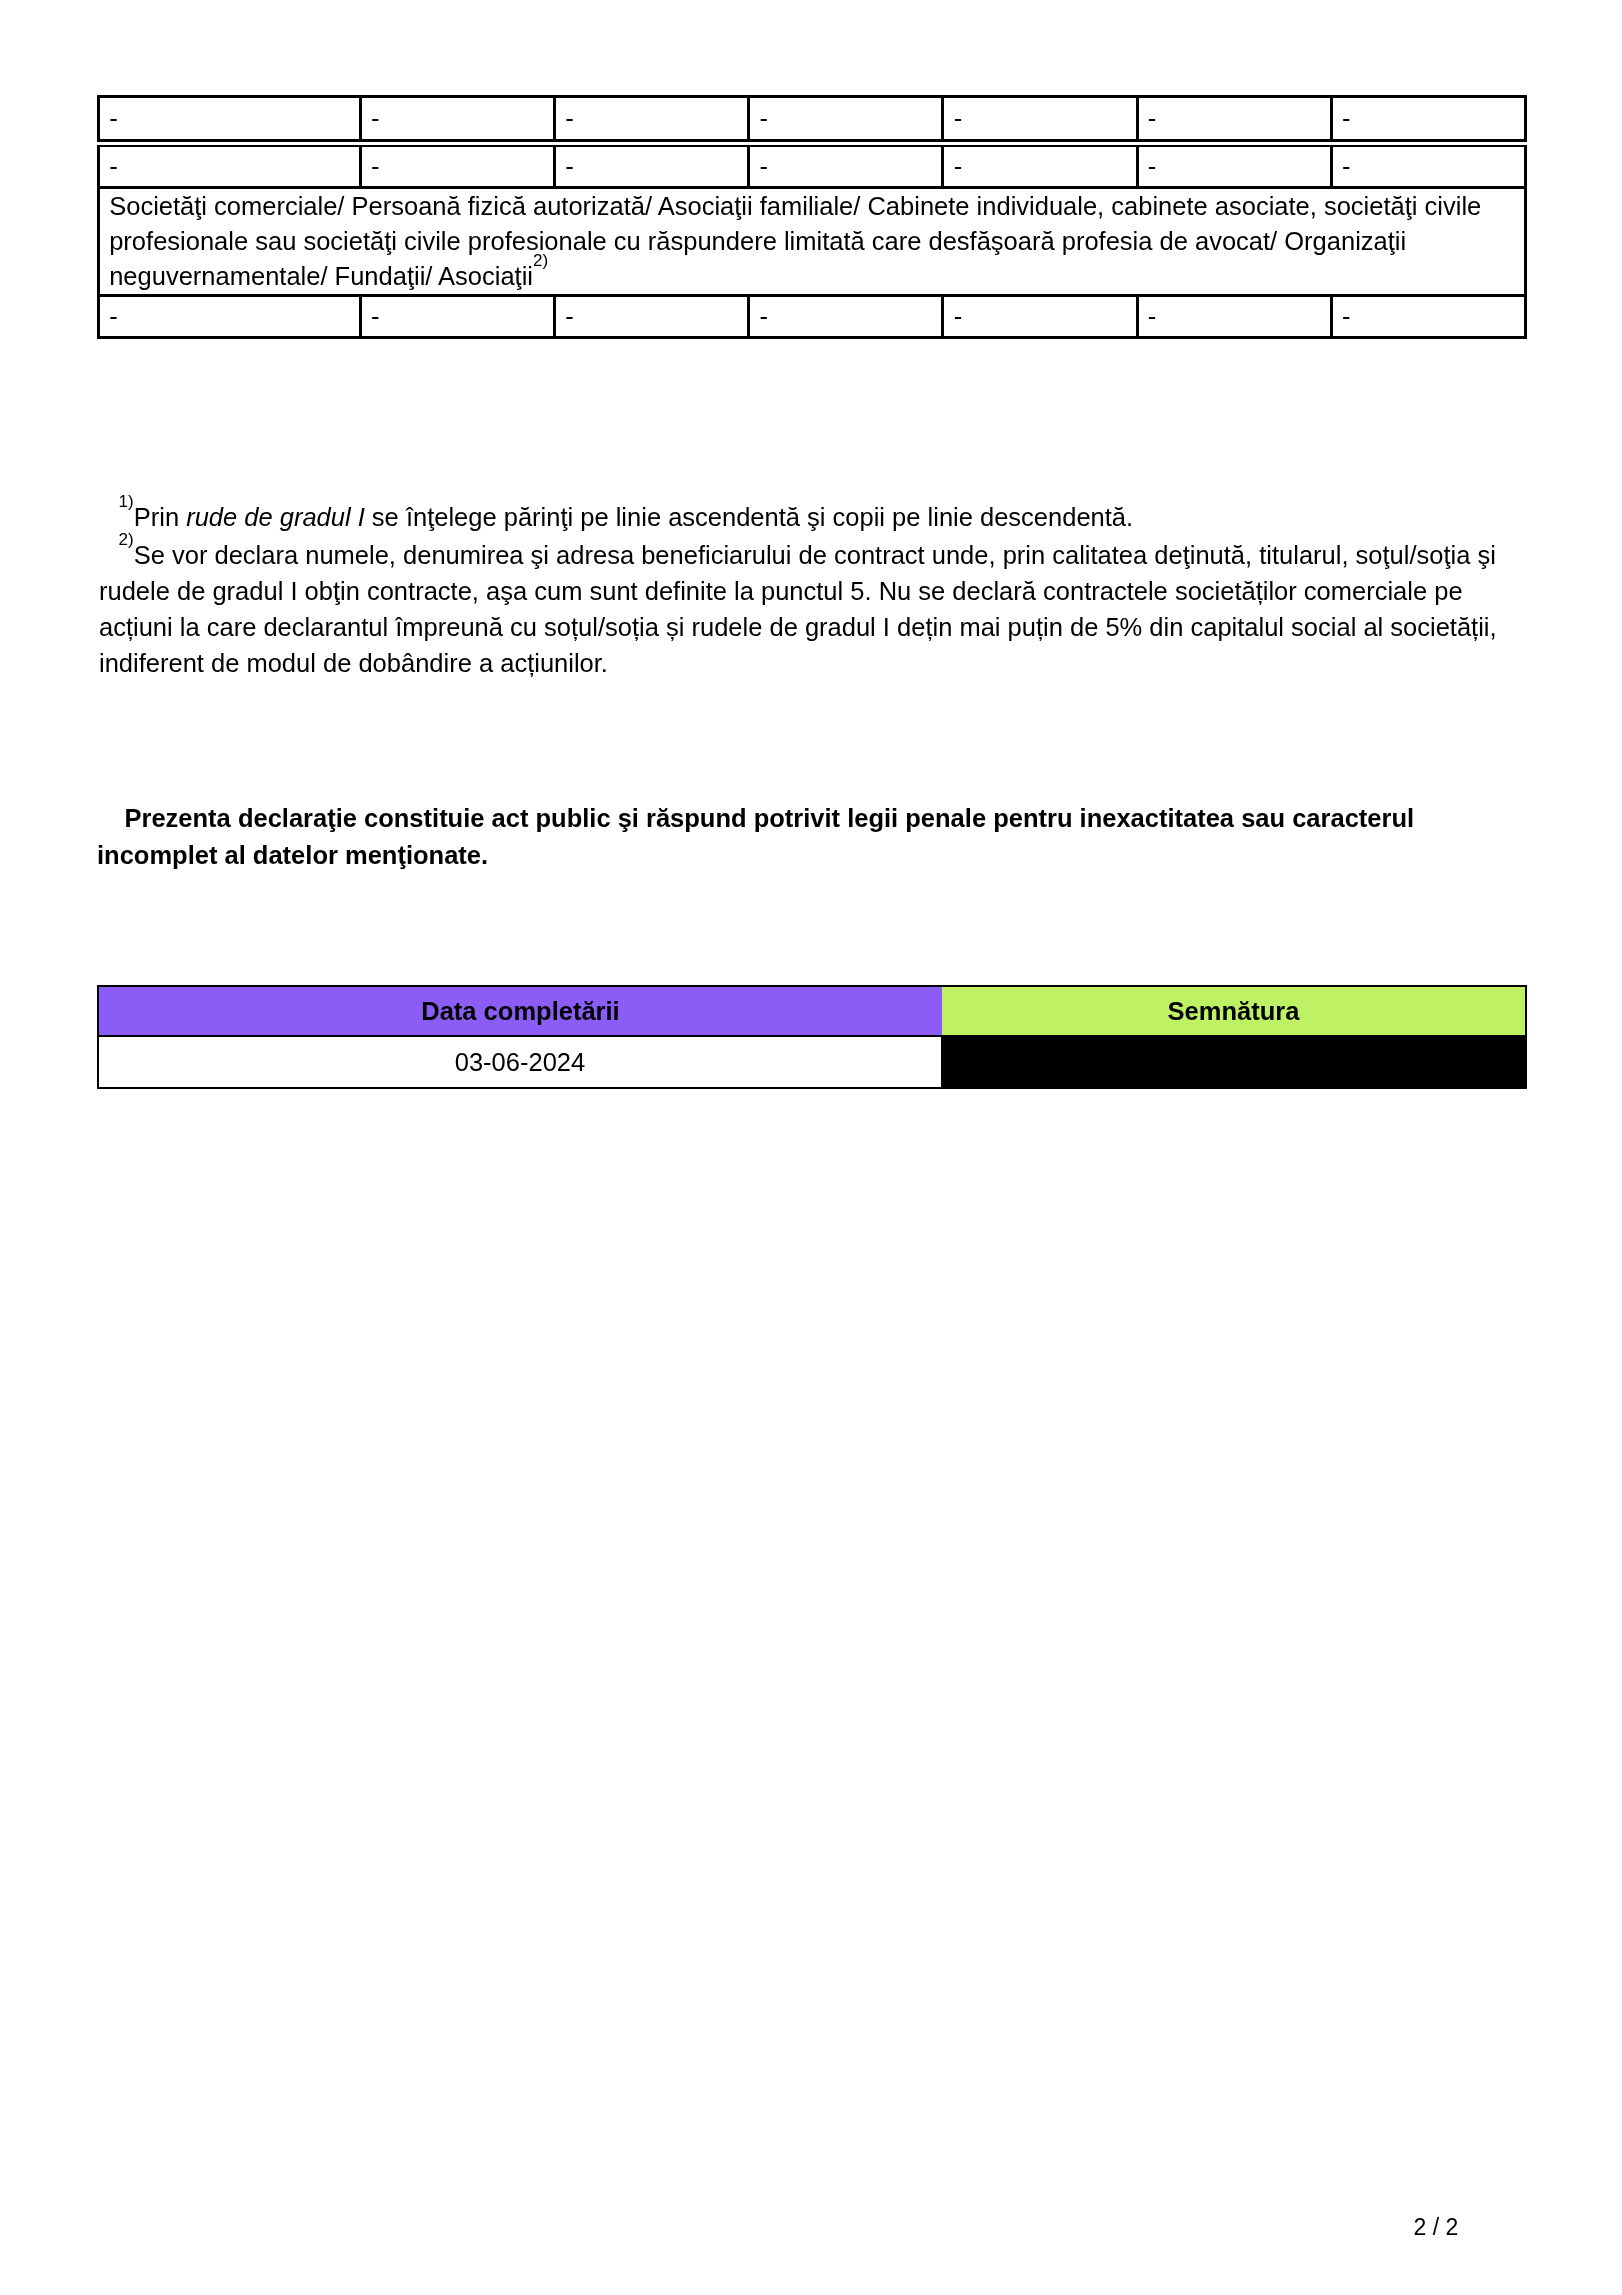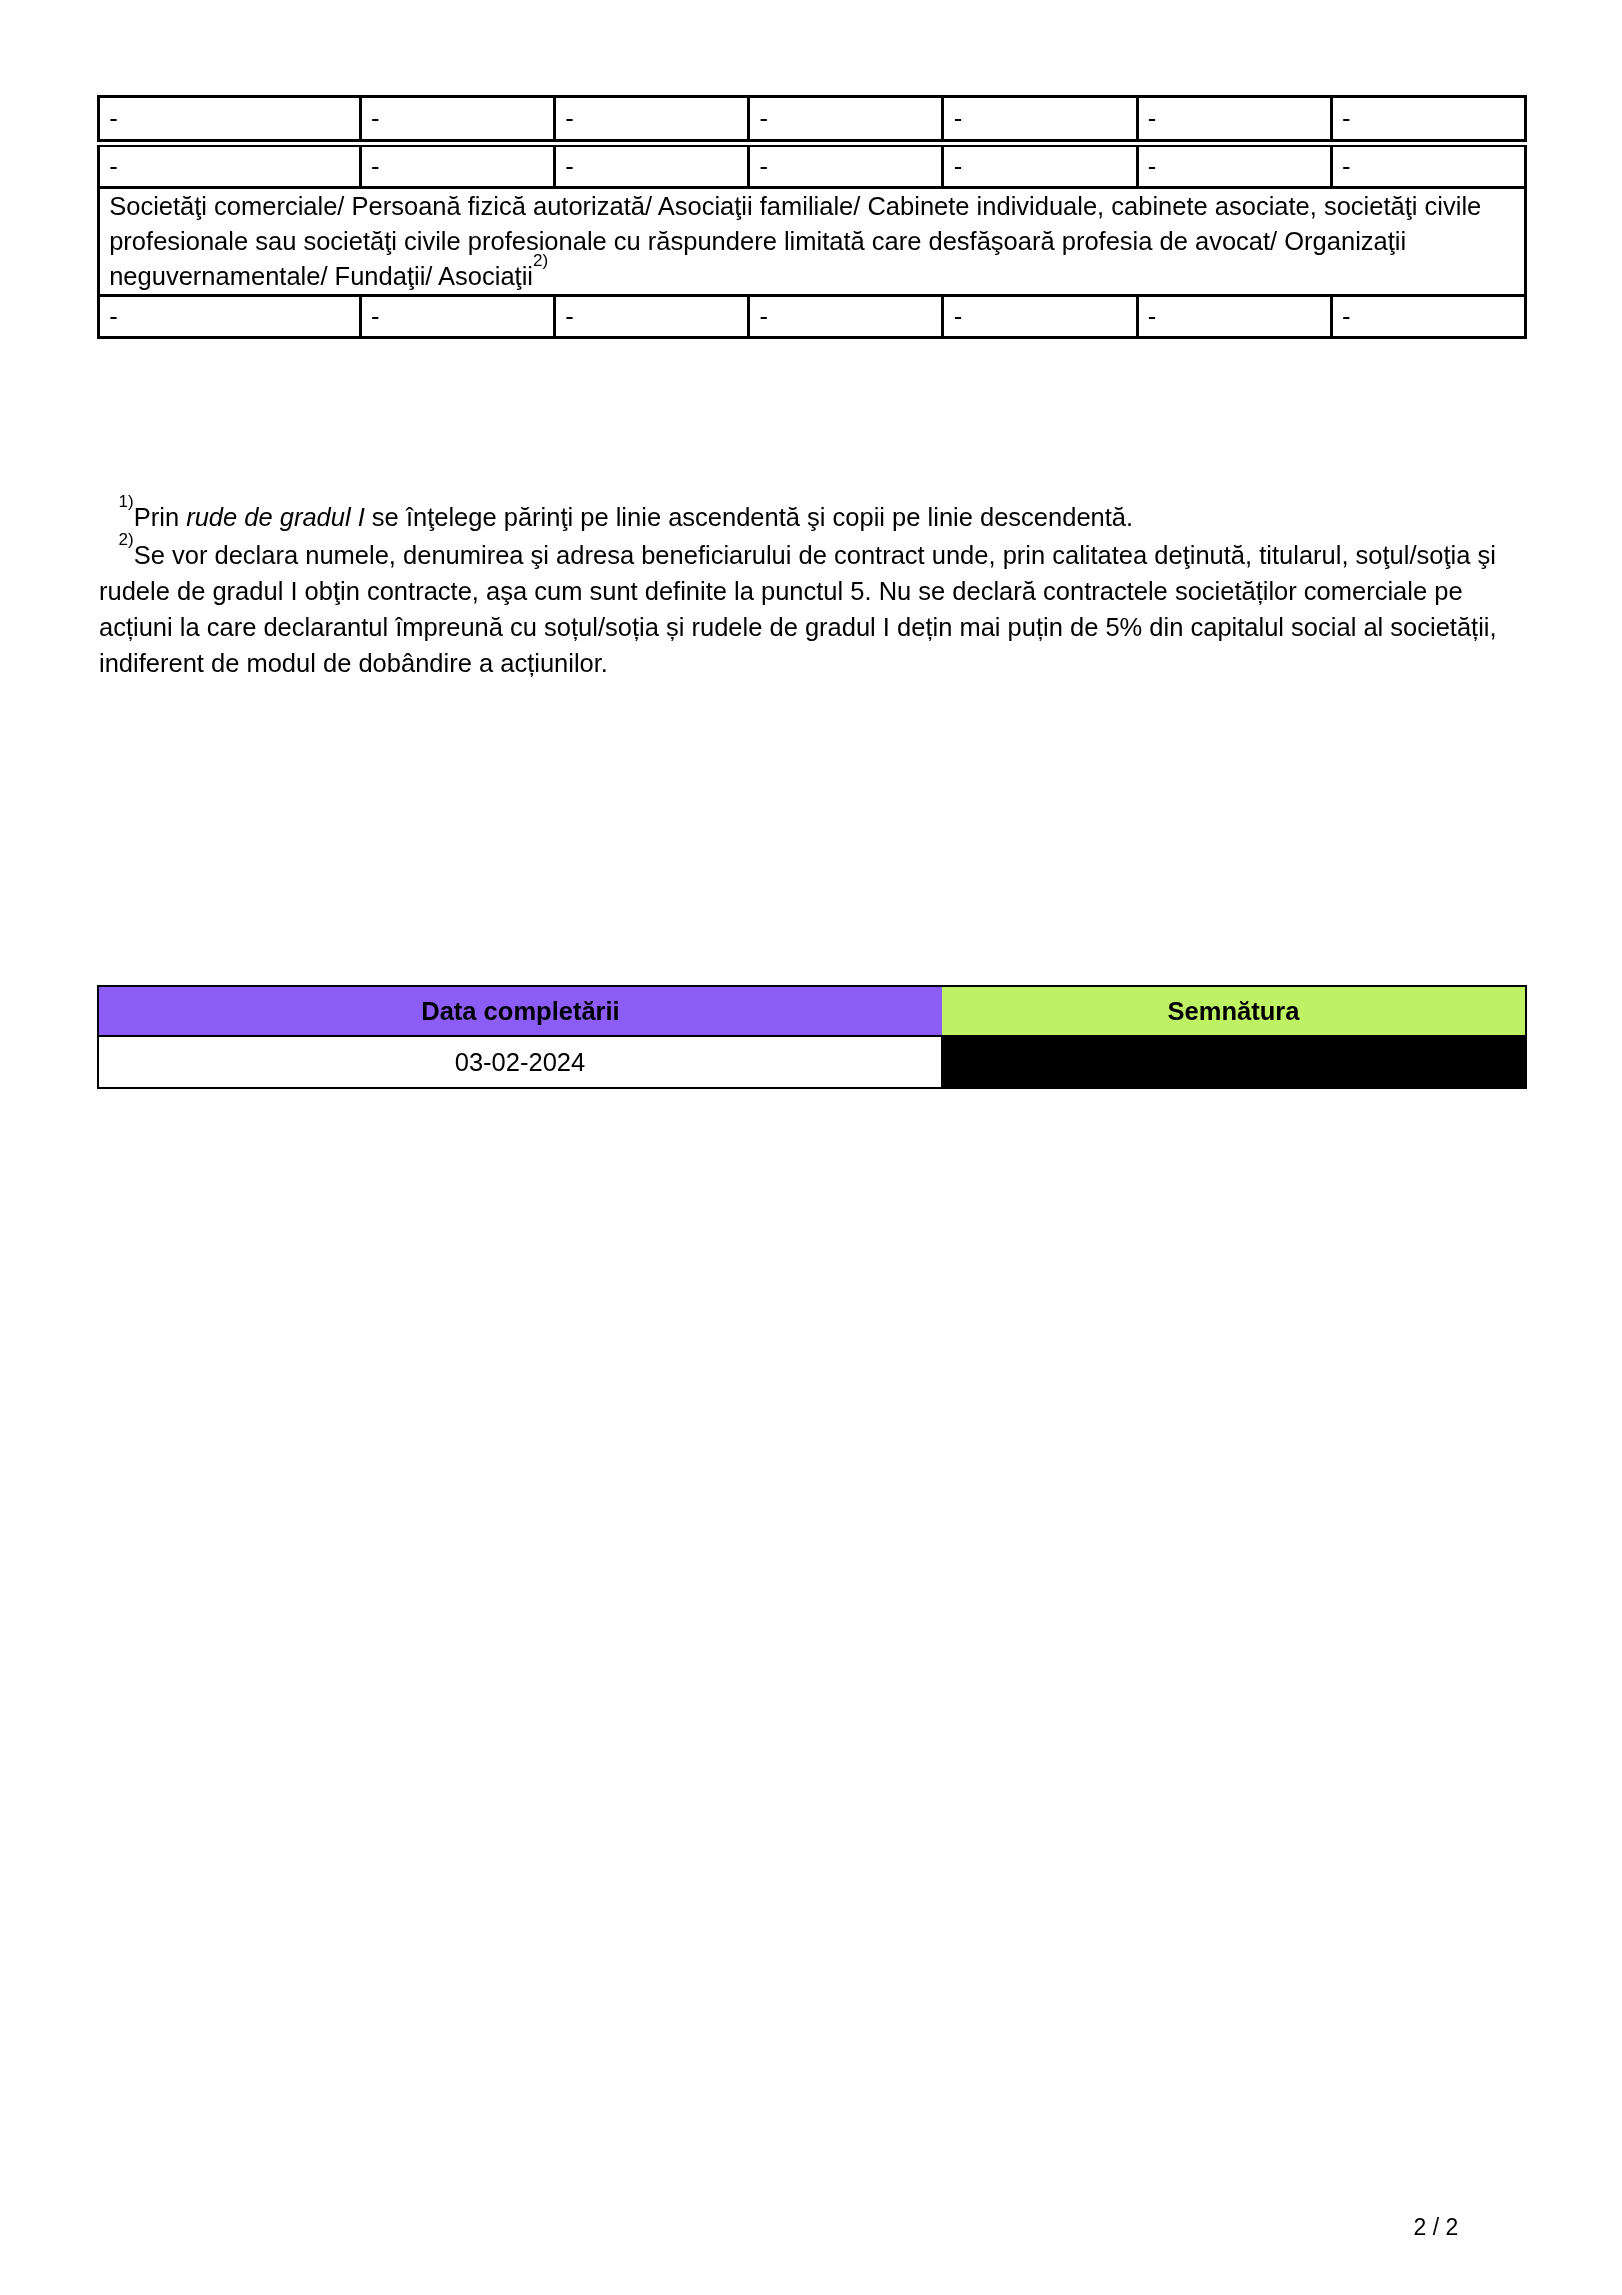--- a/index.html
+++ b/index.html
@@ -156,33 +156,34 @@
       <td>-</td>
     </tr>
   </tbody>
     </table>
 
   <div class="footnotes">
     <p><sup class="fnref">1)</sup><span>Prin </span><em>rude de gradul I</em><span> se înţelege părinţi pe linie ascendentă şi copii pe linie descendentă.</span></p>
     <p><sup class="fnref">2)</sup><span>Se vor declara numele, denumirea şi adresa beneficiarului de contract unde, prin calitatea deţinută, titularul, soţul/soţia şi rudele de gradul I obţin contracte, aşa cum sunt definite la punctul 5. Nu se declară contractele societăților comerciale pe acțiuni la care declarantul împreună cu soțul/soția și rudele de gradul I dețin mai puțin de 5% din capitalul social al societății, indiferent de modul de dobândire a acțiunilor.</span></p>
   </div>
 
+  <p class="legal">Prezenta declaraţie constituie act public şi răspund potrivit legii penale pentru inexactitatea sau caracterul incomplet al datelor menţionate.</p>
 
   <table class="sig">
     <colgroup>
       <col style="width:59.1%">
         <col style="width:40.9%">
     </colgroup>
     <tbody>
         <tr class="head">
       <td style="background:#8b5cf6;">Data completării</td>
       <td style="background:#bef264;">Semnătura</td>
     </tr>
     <tr class="data">
-      <td>03-02-2024</td>
+      <td>03-06-2024</td>
       <td style="background:#000000;"></td>
     </tr>
   </tbody>
     </table>
 
   <div class="pagenum">2 / 2</div>
 
 </div>
 
 

